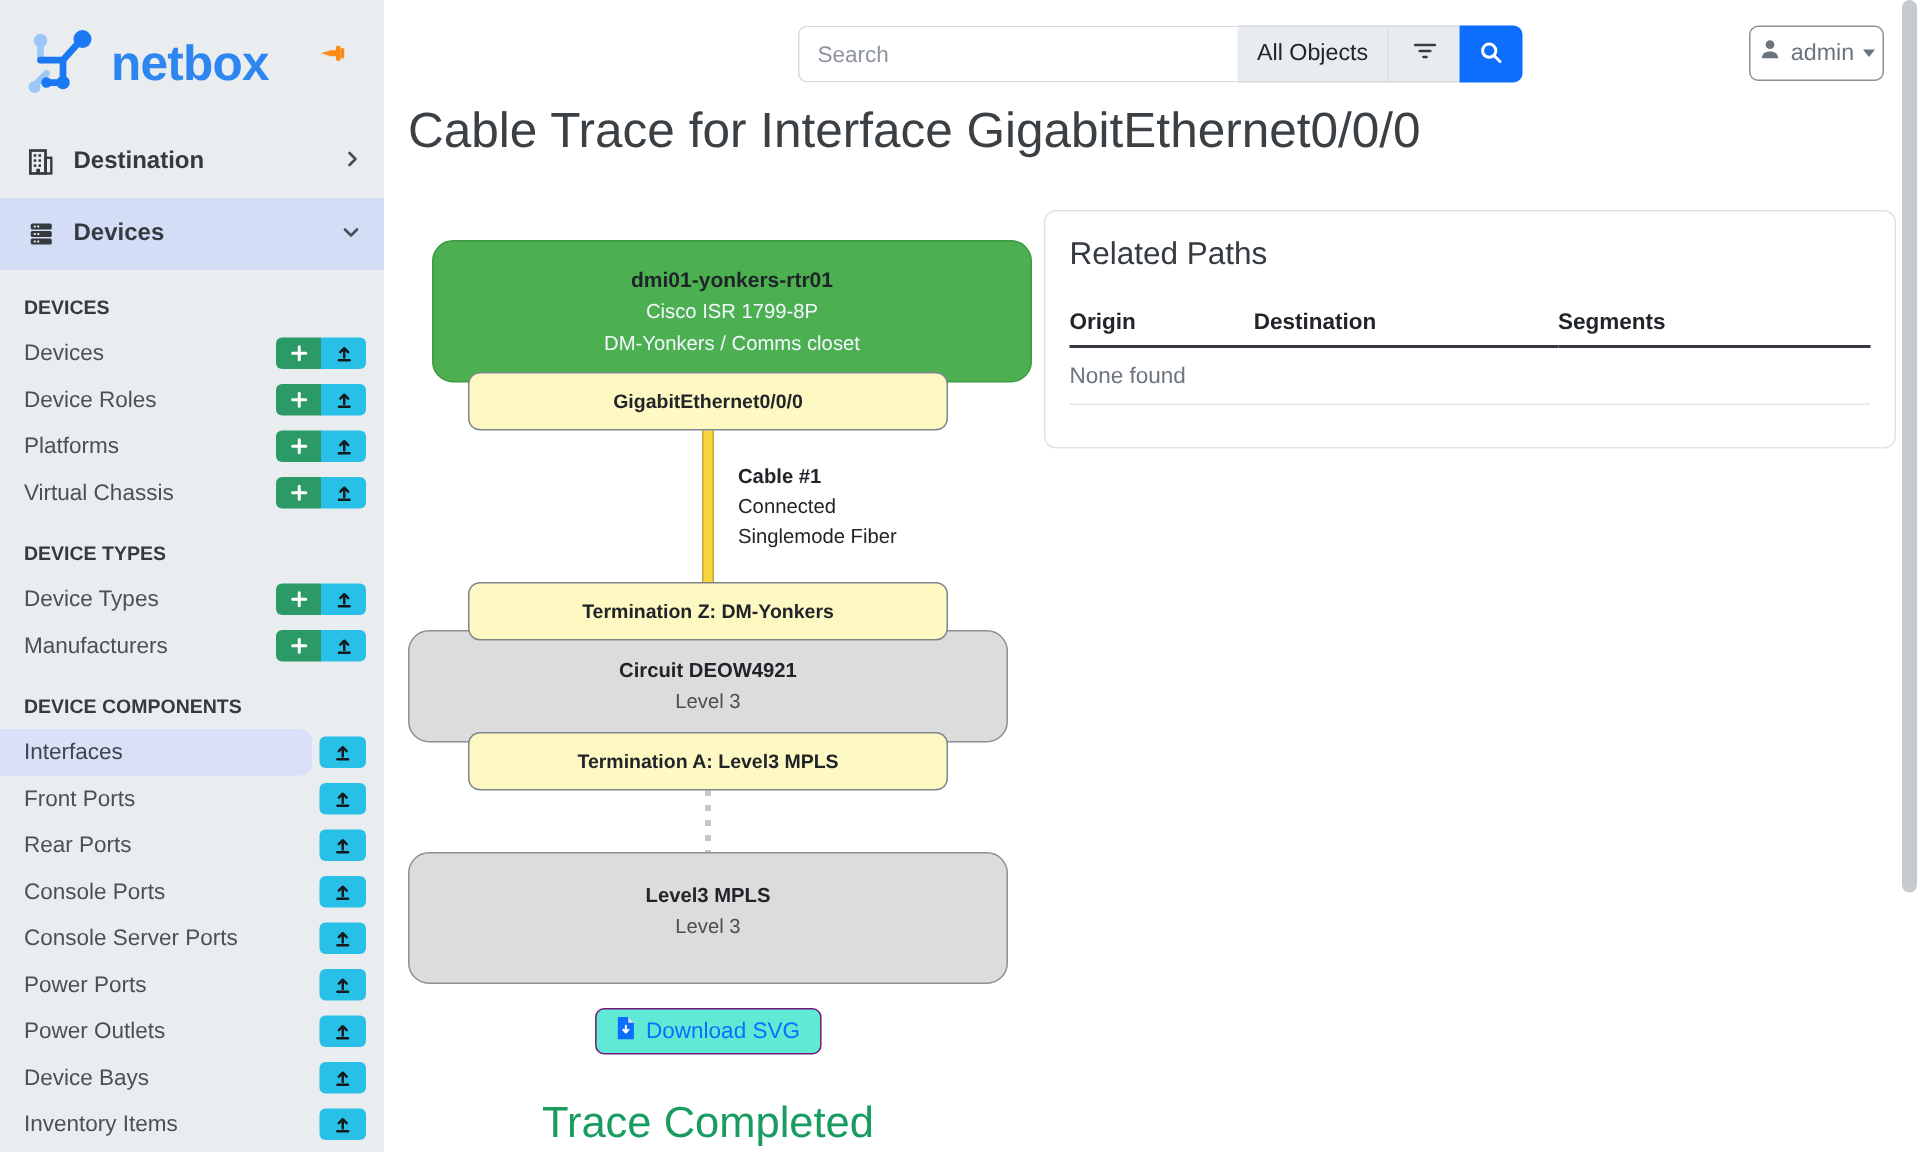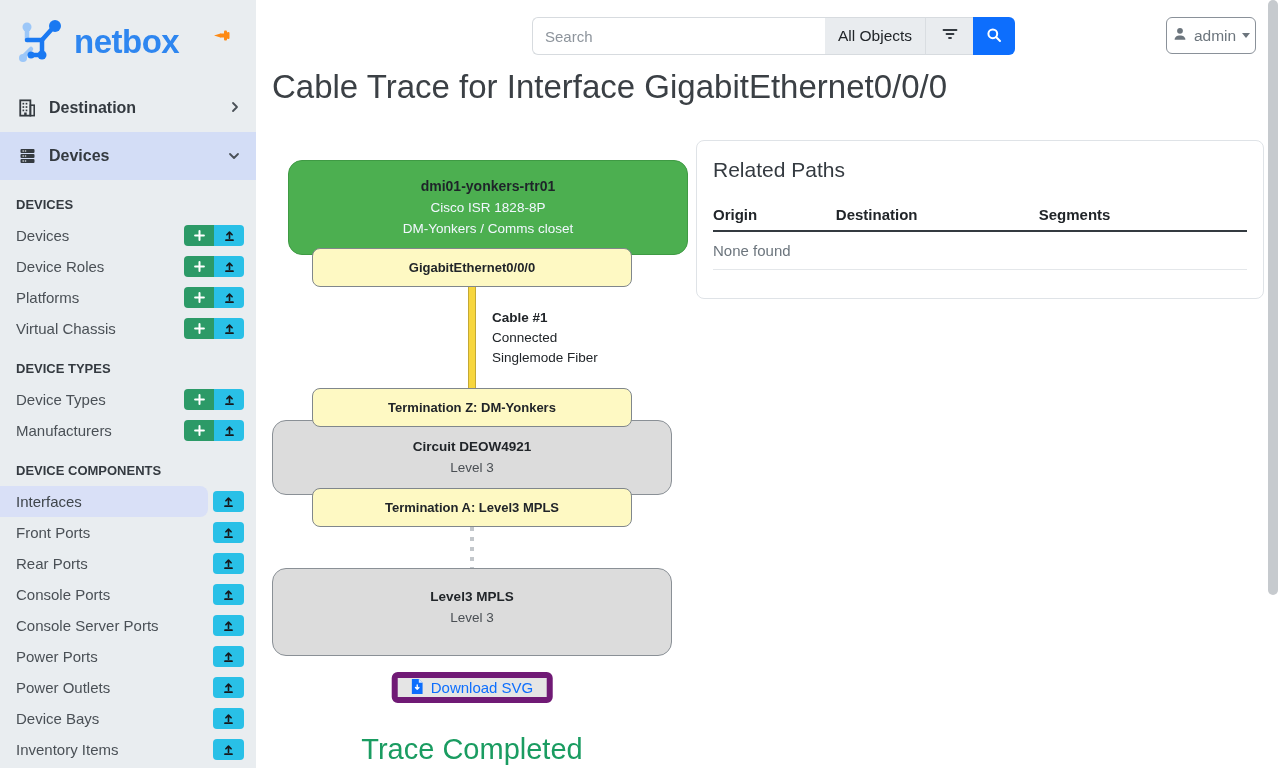--- a/index.html
+++ b/index.html
@@ -71,21 +71,21 @@
     color:#212529; line-height:20px; }
   .cable-label .c-name { font-weight:700; cursor:pointer; }
   .big-gray { left:0; width:400px; background:#dcdcdc; border:1px solid #8a9096; border-radius:14px; z-index:2; }
   .box-circuit { top:260px; height:75px; padding-top:18px; }
   .box-endpoint { top:408px; height:88px; padding-top:20px; }
   .g-title { font-size:13.5px; font-weight:700; color:#212529; cursor:pointer; }
   .g-sub { font-size:13.5px; color:#4a4f54; margin-top:6px; }
   .dotted-line { position:absolute; left:198px; top:367px; width:4px; height:41px;
     background:repeating-linear-gradient(to bottom,#c3c7cb 0 4px,transparent 4px 10px); }
   .download-btn { position:absolute; top:512px; left:50%; transform:translateX(-50%);
-    height:31px; padding:0 13px; background:#e5e5e5; border:6px solid #701a75; border-radius:6px;
+    height:31px; padding:0 13px; background:#5eead4; border:1px solid #701a75; border-radius:6px;
     color:#0d6efd; font-size:15px; display:flex; align-items:center; gap:7px; cursor:pointer; white-space:nowrap; }
   .trace-result { position:absolute; top:573px; width:400px; text-align:center;
     font-size:29px; color:#1a9c61; }
 
   
   .card { position:absolute; left:440px; top:140px; width:568px; height:159px;
     background:#fff; border:1px solid #dfe3e7; border-radius:8px; padding:17px 16px; }
   .card-title { font-size:21px; font-weight:400; color:#343a40; }
   .paths-table { width:100%; border-collapse:collapse; margin-top:17px; }
   .paths-table th { text-align:left; font-size:15px; color:#212529; padding:7px 0;
@@ -427,21 +427,21 @@
     <span class="caret-down"></span>
   </div>
 
   <h1 class="page-title">Cable Trace for Interface GigabitEthernet0/0/0</h1>
 
   <div class="trace">
     <div class="cable-line"></div>
 
     <div class="t-box box-device">
       <div class="t-name">dmi01-yonkers-rtr01</div>
-      <div class="t-sub">Cisco ISR 1828-8P</div>
+      <div class="t-sub">Cisco ISR 1799-8P</div>
       <div class="t-sub">DM-Yonkers / Comms closet</div>
     </div>
 
     <div class="t-box small-box box-iface">GigabitEthernet0/0/0</div>
 
     <div class="cable-label">
       <div class="c-name">Cable #1</div>
       <div>Connected</div>
       <div>Singlemode Fiber</div>
     </div>

